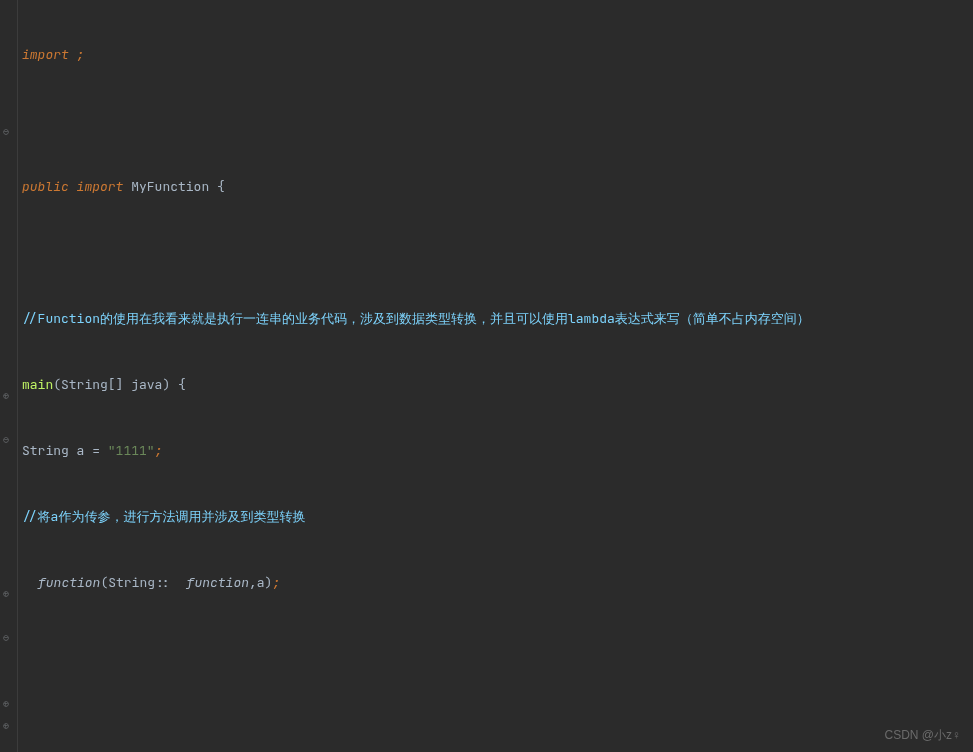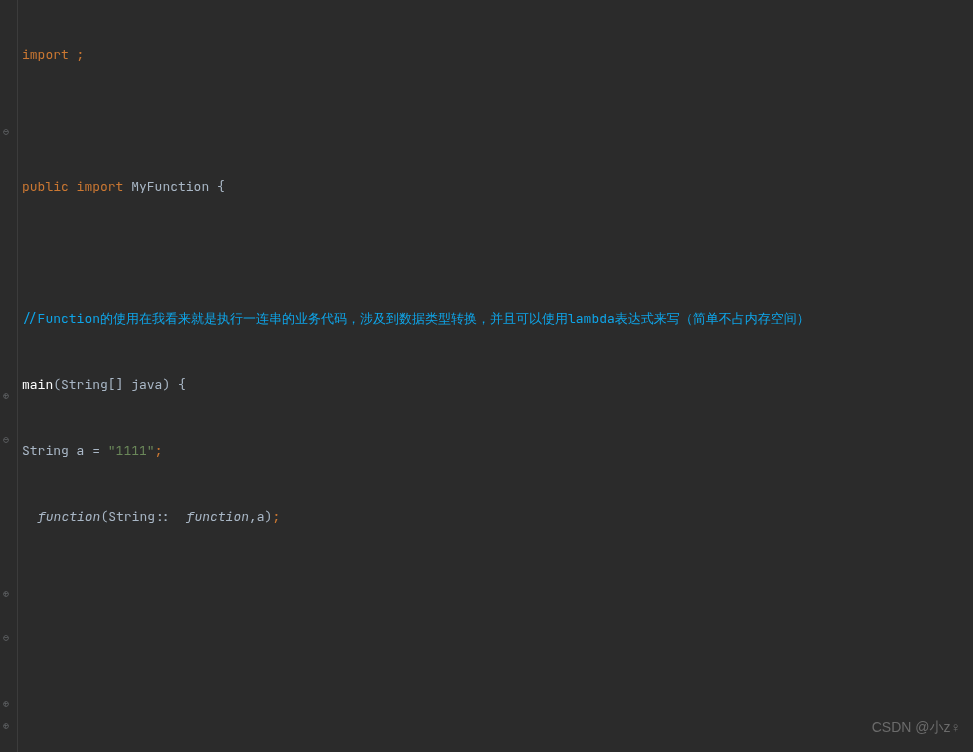--- a/index.html
+++ b/index.html
@@ -36,31 +36,31 @@
     .code {
       padding: 0 4px;
       line-height: 22px;
       white-space: pre;
     }
     .line {
       height: 22px;
       display: flex;
       align-items: center;
     }
-    .kw { color: #cc7832; }
+    .kw { color: #cc7832; font-style: italic; }
     .str { color: #6a8759; }
-    .comment { color: #0ea5e9; text-align: right; }
-    .method { color: #ffffff; }
+    .comment { color: #7dd3fc; text-align: right; }
+    .method { color: #bef264; }
     .static-method { font-style: italic; margin-left: 16px; }
     .watermark {
       position: absolute;
-      bottom: 15px;
+      bottom: 8px;
       right: 12px;
       color: #6b6b6b;
-      font-size: 14px;
+      font-size: 12px;
       font-family: sans-serif;
     }
   </style>
 </head>
 <body>
 
 <div class="editor">
   <div class="gutter">
     <span class="gutter-icon" style="top:127px;">⊖</span>
     <span class="gutter-icon" style="top:391px;">⊕</span>
@@ -71,20 +71,21 @@
     <span class="gutter-icon" style="top:721px;">⊕</span>
   </div>
   <div class="code">
     <div class="line"><span class="kw">import </span><span class="kw">;</span></div>
     <div class="line"></div>
     <div class="line"><span class="kw">public import </span><span>MyFunction </span><span>{</span></div>
     <div class="line"></div>
     <div class="line">    <span class="comment">//Function的使用在我看来就是执行一连串的业务代码，涉及到数据类型转换，并且可以使用lambda表达式来写（简单不占内存空间）</span></div>
     <div class="line">    <span class="method">main</span><span>(String[] java) </span><span>{</span></div>
     <div class="line">        <span>String a = </span><span class="str">"1111"</span><span class="kw">;</span></div>
+    <div class="line">        <span class="comment">//将a作为传参，进行方法调用并涉及到类型转换</span></div>
     <div class="line">        <span class="static-method">function</span><span>(String::</span><span class="static-method">function</span><span>,a)</span><span class="kw">;</span></div>
     <div class="line"></div>
     
     
     
     
     
     
     
     

